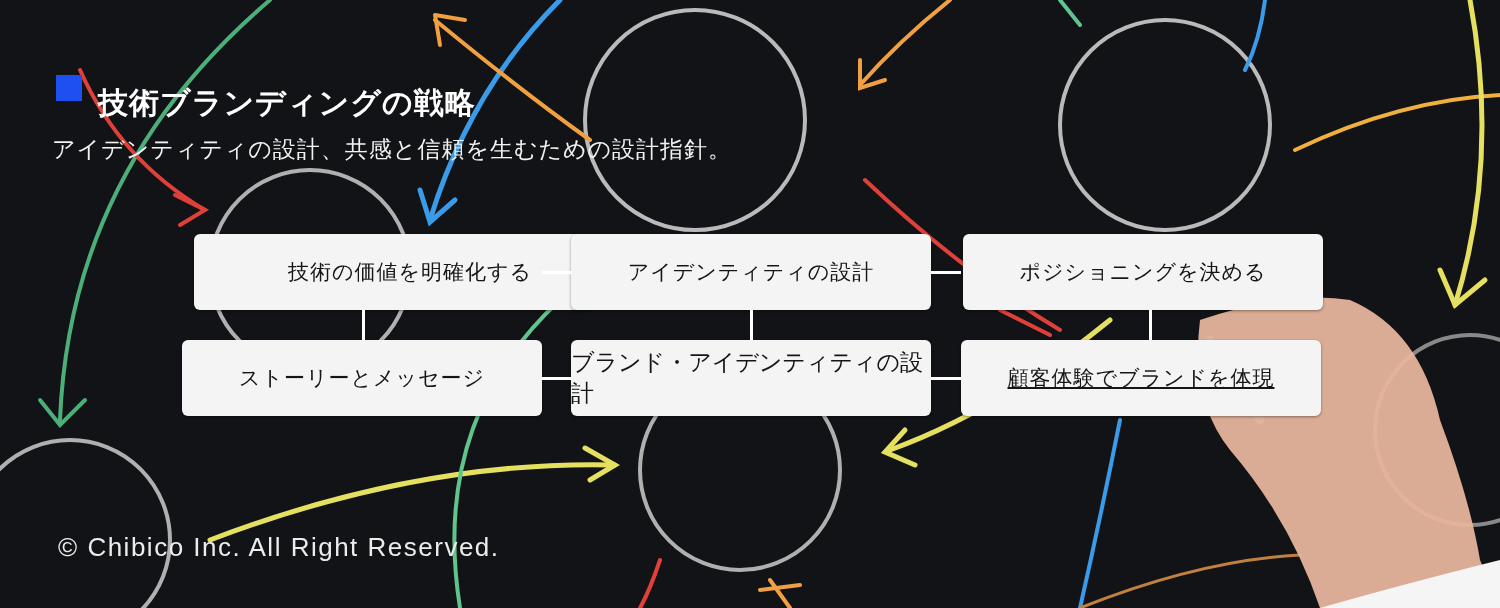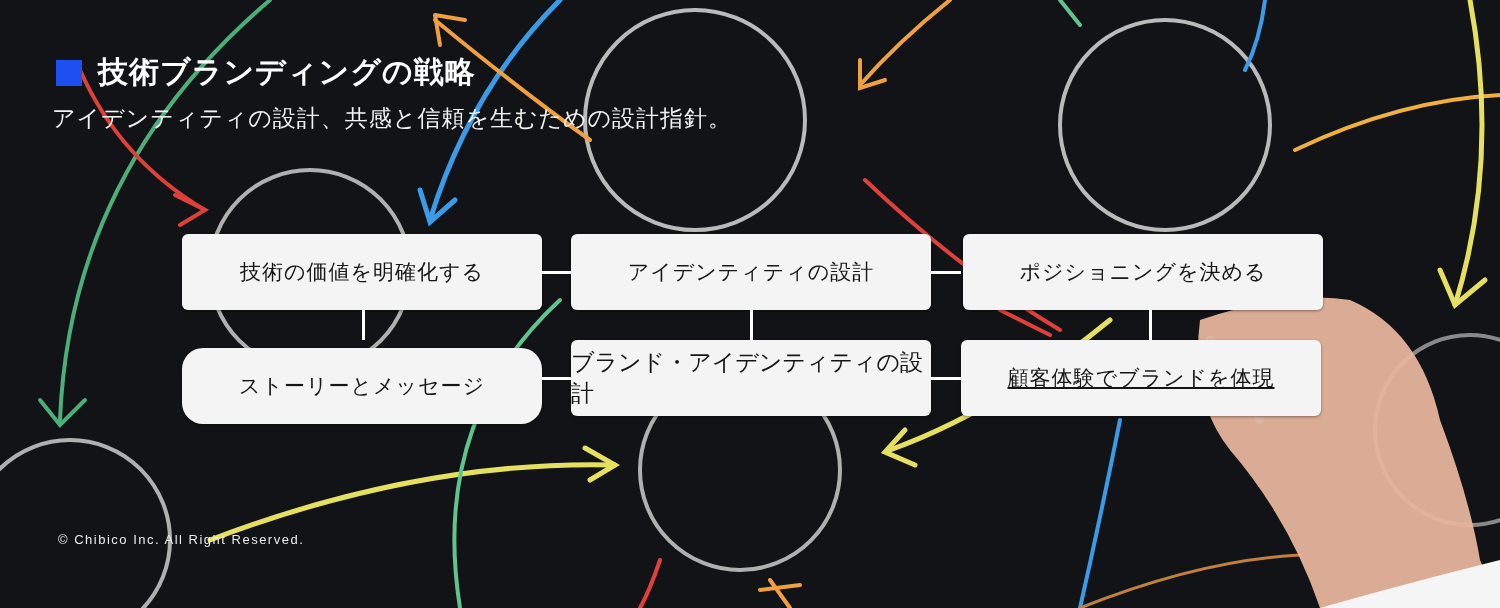--- a/index.html
+++ b/index.html
@@ -6,34 +6,34 @@
   body {
     width: 1500px; height: 608px; overflow: hidden; position: relative;
     background: #121316;
     font-family: "DejaVu Sans", "Liberation Sans", sans-serif;
   }
   .bg { position: absolute; inset: 0; z-index: 0; }
   .bg svg { width: 1500px; height: 608px; display: block; }
   .header { position: absolute; left: 56px; top: 52px; z-index: 2; }
   .title-row { display: flex; align-items: center; gap: 16px; }
   .title-square { width: 26px; height: 26px; background: #1e4ff0; }
-  .title { color: #ffffff; font-size: 30px; font-weight: bold; letter-spacing: 1px; }
+  .title { color: #ffffff; font-size: 30px; font-weight: bold; letter-spacing: 1px; margin-top: 31px; }
   .subtitle { color: #f2f2f2; font-size: 23px; margin-top: 10px; margin-left: -4px; letter-spacing: 1px; }
   .grid { position: absolute; left: 0; top: 0; z-index: 2; }
   .box {
     position: absolute; width: 360px; height: 76px;
     background: #f4f4f4; border-radius: 6px;
     display: flex; align-items: center; justify-content: center;
     color: #151515; font-size: 21px; letter-spacing: 1px;
     box-shadow: 0 1px 3px rgba(0,0,0,0.4);
   }
   .conn { position: absolute; background: #ffffff; z-index: 1; }
   .footer {
     position: absolute; left: 58px; top: 532px; z-index: 2;
-    color: #ececec; font-size: 13px; letter-spacing: 1.5px;
+    color: #ececec; font-size: 26px; letter-spacing: 1.5px;
     font-family: "Liberation Sans", sans-serif;
   }
 </style>
 </head>
 <body>
 
 <div class="bg">
   <svg viewBox="0 0 1500 608" xmlns="http://www.w3.org/2000/svg" fill="none" stroke-linecap="round">
 
     <circle cx="695" cy="120" r="110" stroke="#d8d8d8" stroke-width="4" opacity="0.85"></circle>
@@ -87,21 +87,21 @@
 <div class="grid">
 
   <div class="conn" style="left:542px; top:271px; width:29px; height:3px;"></div>
   <div class="conn" style="left:931px; top:271px; width:30px; height:3px;"></div>
   <div class="conn" style="left:542px; top:377px; width:29px; height:3px;"></div>
   <div class="conn" style="left:931px; top:377px; width:30px; height:3px;"></div>
   <div class="conn" style="left:362px; top:310px; width:3px; height:30px;"></div>
   <div class="conn" style="left:750px; top:310px; width:3px; height:30px;"></div>
   <div class="conn" style="left:1149px; top:310px; width:3px; height:30px;"></div>
 
-  <div class="box" style="left:182px; top:234px;">技術の価値を明確化する</div>
+  <div class="box" style="left:194px; top:234px;padding-left:36px;">技術の価値を明確化する</div>
   <div class="box" style="left:571px; top:234px;">アイデンティティの設計</div>
   <div class="box" style="left:963px; top:234px;">ポジショニングを決める</div>
-  <div class="box" style="left:182px; top:348px;border-radius:21px;">ストーリーとメッセージ</div>
+  <div class="box" style="left:182px; top:340px;">ストーリーとメッセージ</div>
   <div class="box" style="left:571px; top:340px; font-size:23px; letter-spacing:0;">ブランド・アイデンティティの設計</div>
   <div class="box" style="left:961px; top:340px;text-decoration:underline;">顧客体験でブランドを体現</div>
 </div>
 
 <div class="footer">© Chibico Inc. All Right Reserved.</div>
 
 </body></html>

